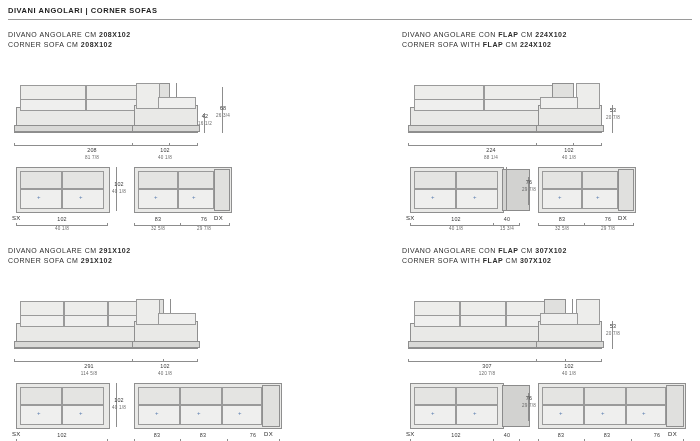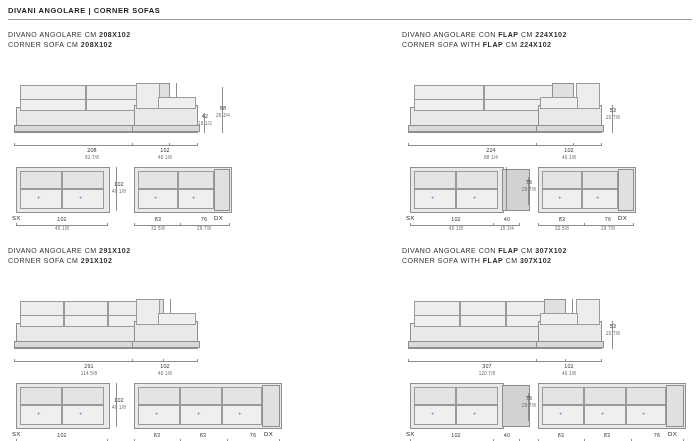--- a/index.html
+++ b/index.html
@@ -60,21 +60,21 @@
   .tick{position:absolute;background:#8d8d8d;width:1px;height:3px;}
 
   .cross{position:absolute;color:#5d7fb0;font-size:6px;line-height:6px;}
 </style>
 </head>
 <body>
 
 <div class="page">
 
   <div class="header">
-    <span>DIVANI ANGOLARE | CORNER SOFAS</span>
+    <span>DIVANI ANGOLARI | CORNER SOFAS</span>
     <div class="rule"></div>
   </div>
 
   <div class="block q1">
     <div class="title">
       <span>DIVANO ANGOLARE CM </span><b>208X102</b>
     </div>
     <div class="title">
       <span>CORNER SOFA CM </span><b>208X102</b>
     </div>

